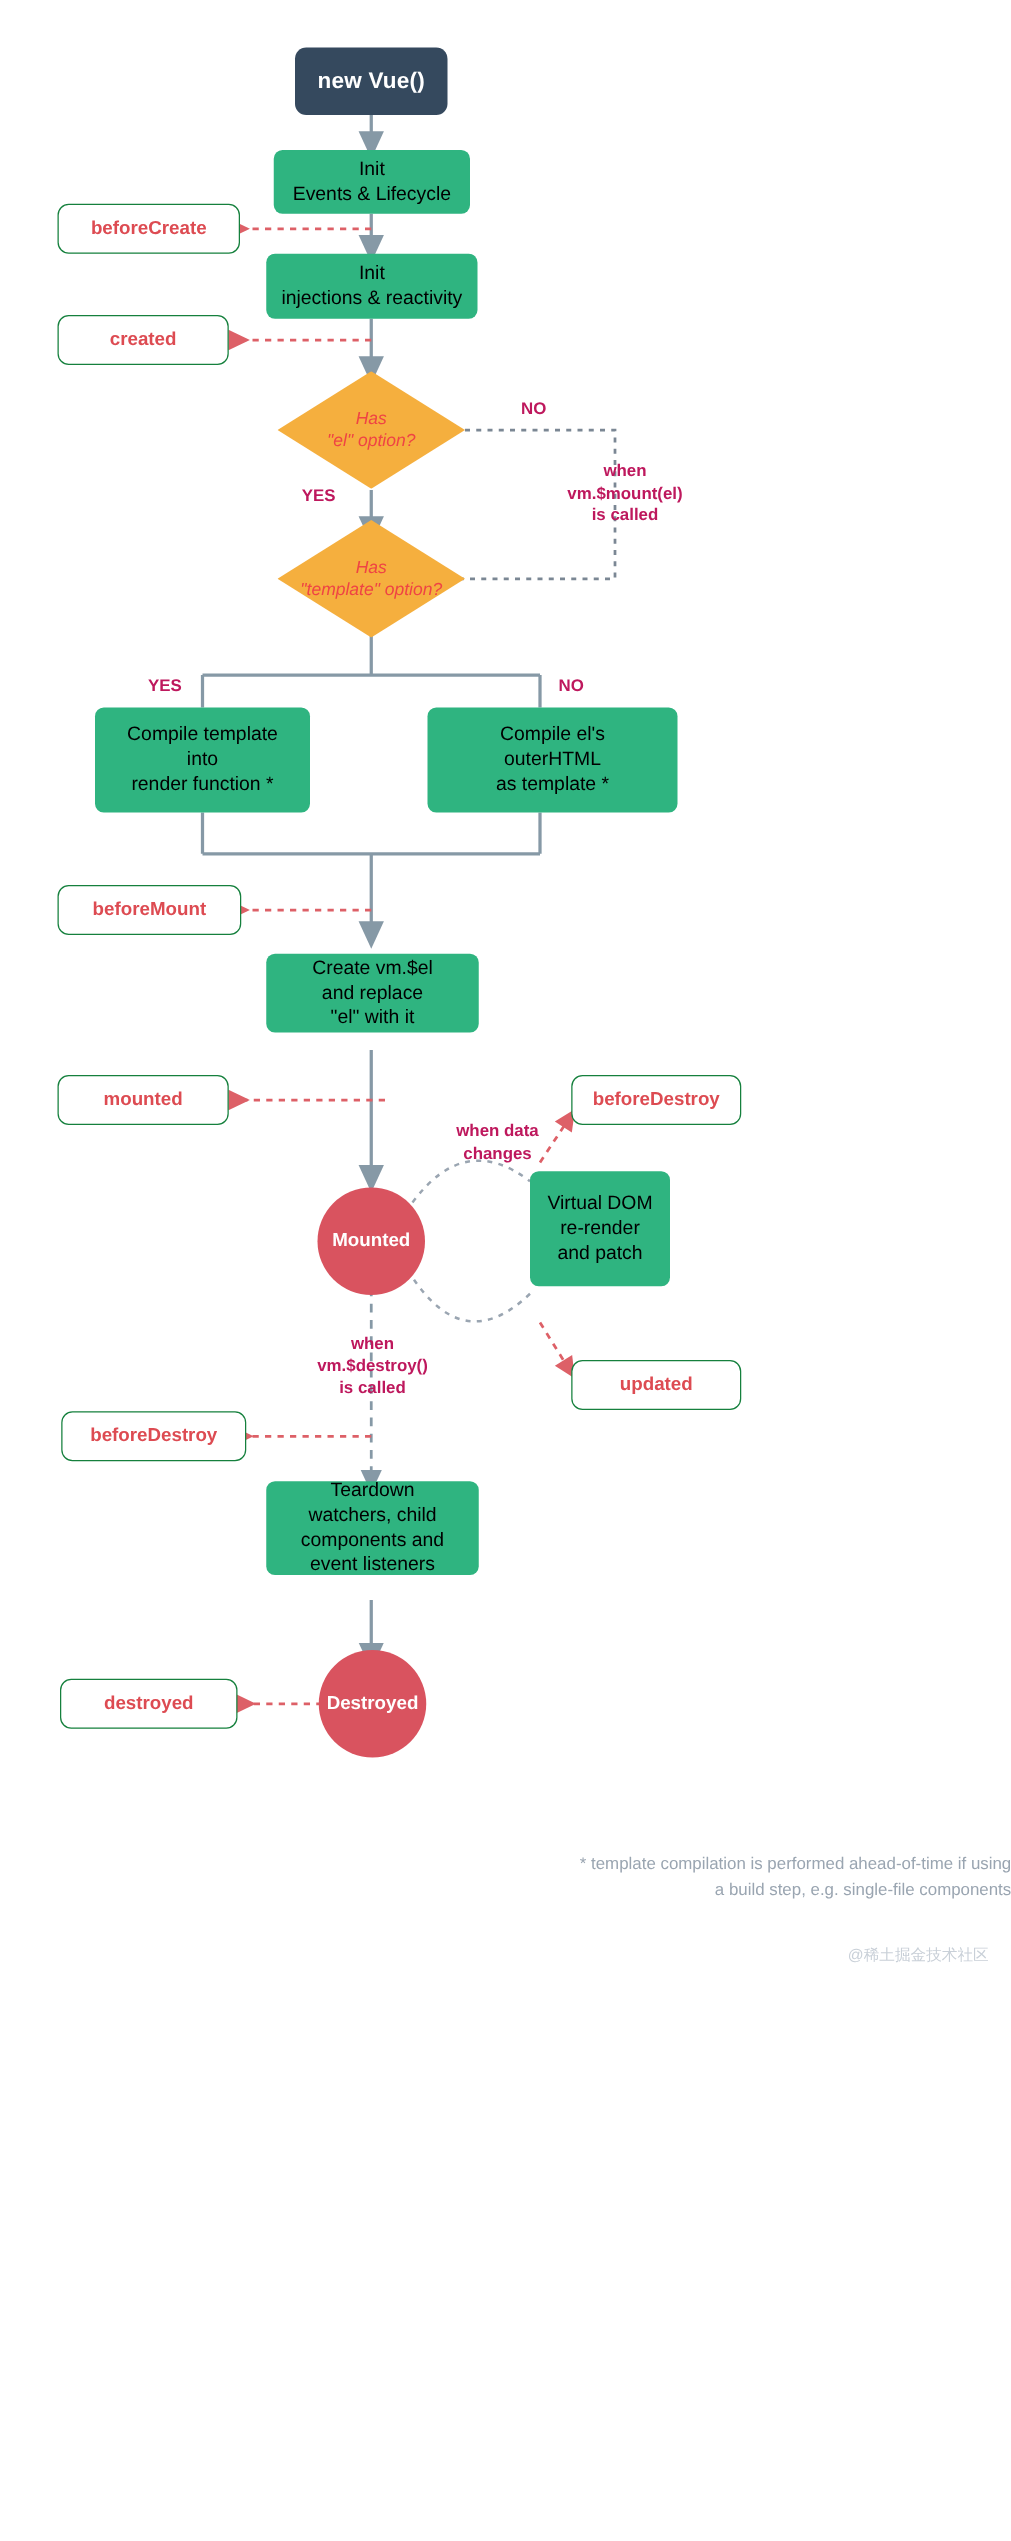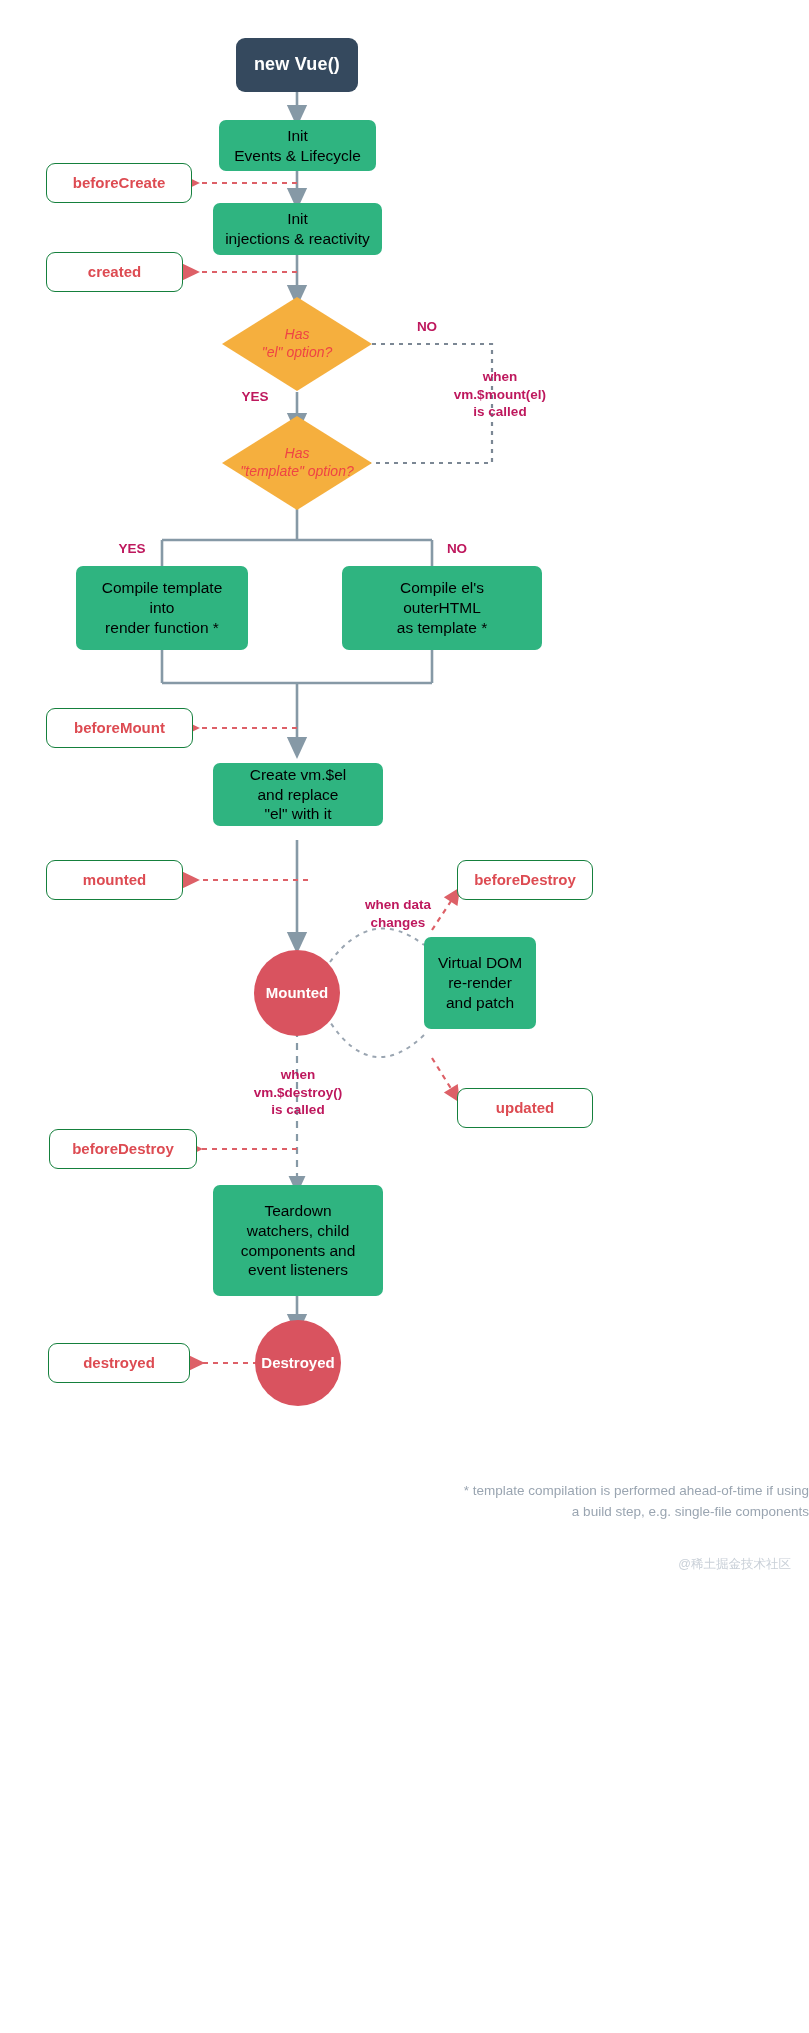--- a/index.html
+++ b/index.html
@@ -211,21 +211,21 @@
   </div>
 
   <div class="node n-circle" style="left:254px;top:950px;width:86px;height:86px;z-index:5;">
     <span>Mounted</span>
   </div>
 
   <div class="node n-green" style="left:424px;top:937px;width:112px;height:92px;z-index:5;">
     <span class="ml">Virtual DOM<br>re-render<br>and patch</span>
   </div>
 
-  <div class="node n-green" style="left:213px;top:1185px;width:170px;height:111px;">
+  <div class="node n-green" style="left:213px;top:1185px;width:170px;height:75px;">
     <span class="ml">Teardown<br>watchers, child<br>components and<br>event listeners</span>
   </div>
 
   <div class="node n-circle" style="left:255px;top:1320px;width:86px;height:86px;">
     <span>Destroyed</span>
   </div>
 
   <div class="node n-hook" style="left:46px;top:163px;width:146px;height:40px;">
     <span>beforeCreate</span>
   </div>

